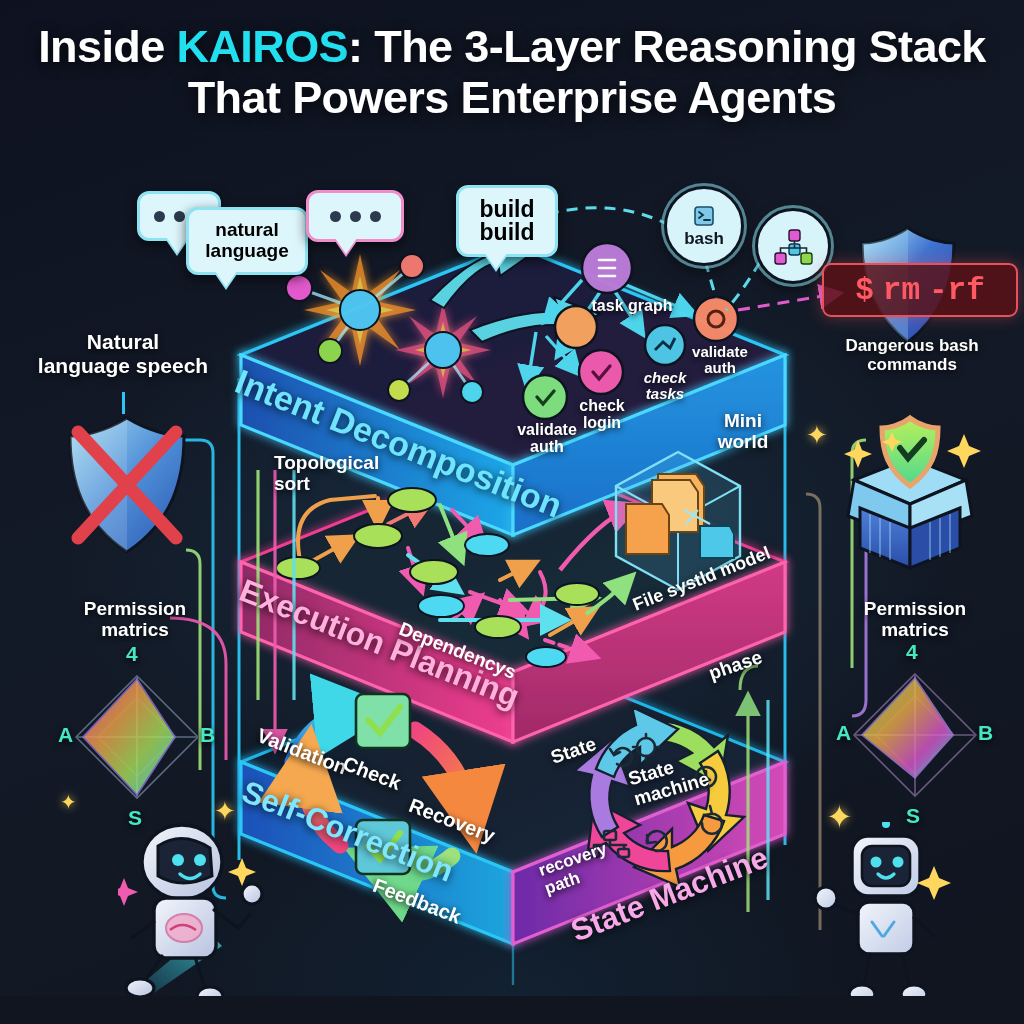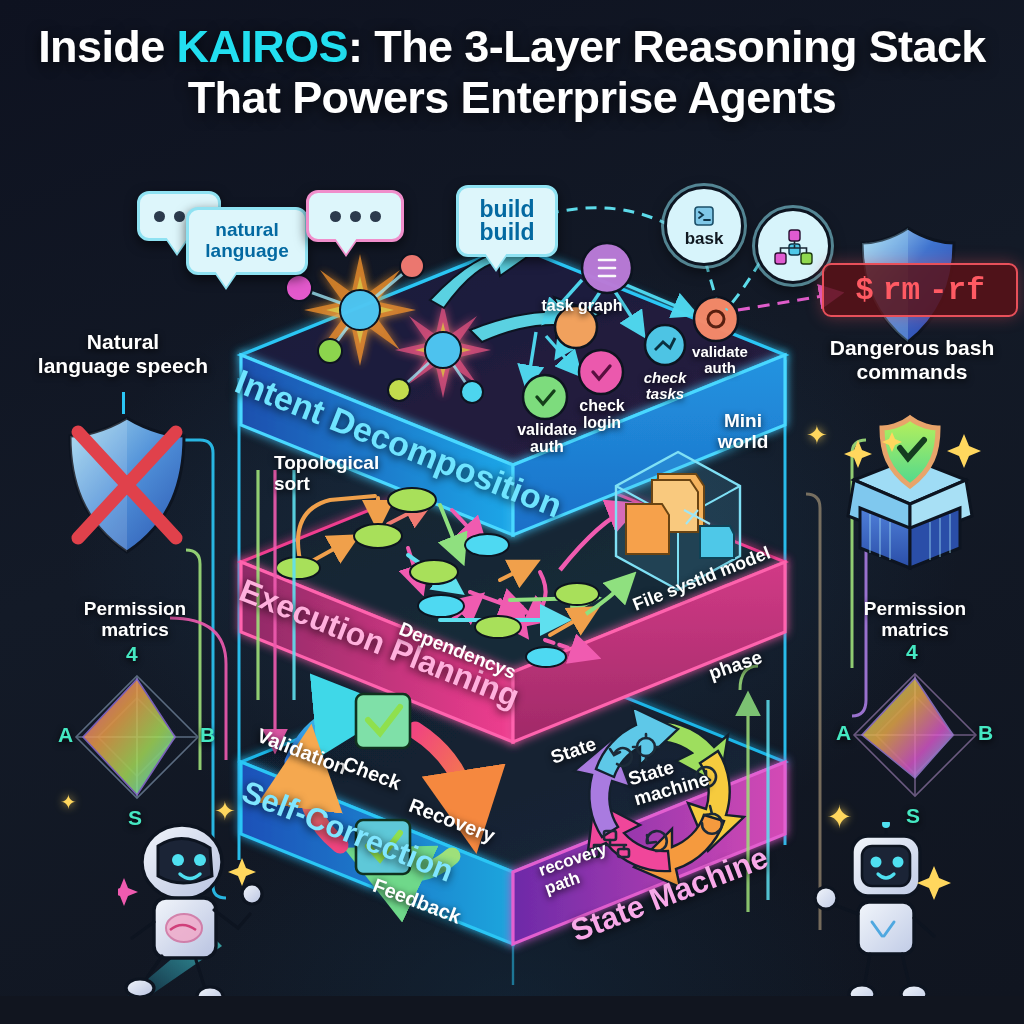--- a/index.html
+++ b/index.html
@@ -28,21 +28,21 @@
   }
   #title .kairos{color:#22dff0;}
 
   
   .white-lbl{color:#fff;font-weight:bold;text-align:center;
     text-shadow:0 2px 7px rgba(0,0,0,.85);line-height:1.12;}
 
   
   .bubble{
     background:#ddf6fb;border:3px solid #8fe2f2;border-radius:12px;
-    color:#0369a1;font-weight:bold;text-align:center;line-height:1.08;
+    color:#000000;font-weight:bold;text-align:center;line-height:1.08;
     box-shadow:0 4px 12px rgba(0,0,0,.6);
     display:flex;align-items:center;justify-content:center;
   }
   .bubble:after{content:"";position:absolute;bottom:-15px;left:26px;
     width:0;height:0;border-left:11px solid transparent;border-right:11px solid transparent;
     border-top:16px solid #ddf6fb;filter:drop-shadow(0 3px 0 #8fe2f2);}
   .bubble.pink{border-color:#f08ecb;}
   .bubble.pink:after{filter:drop-shadow(0 3px 0 #f08ecb);}
   .dots{display:flex;gap:9px;}
   .dots i{width:11px;height:11px;border-radius:50%;background:#2b3a4c;display:block;}
@@ -465,34 +465,34 @@
   <div class="abs bubble nosel" style="left:456px;top:185px;width:96px;height:66px;font-size:23px;flex-direction:column;line-height:1.02;">
     <span>build</span>
     <span>build</span>
   </div>
 
   <div class="abs circ nosel" style="left:664px;top:186px;width:74px;height:74px;">
     <svg width="24" height="24" viewBox="0 0 24 24">
       <rect x="3" y="3" width="18" height="18" rx="3" fill="#7fc8e8" stroke="#1c4f68" stroke-width="1.6"></rect>
       <path d="M7 8 l4 3 l-4 3 M12 16 h6" stroke="#0e3448" stroke-width="1.8" fill="none" stroke-linecap="round"></path>
     </svg>
-    <span class="cap">bask</span>
+    <span class="cap">bash</span>
   </div>
 
   <div class="abs circ nosel" style="left:755px;top:208px;width:70px;height:70px;">
     <svg width="40" height="40" viewBox="0 0 40 40">
       <rect x="16" y="4" width="11" height="11" rx="2.5" fill="#e05bd1" stroke="#2a1030" stroke-width="1.4"></rect>
       <rect x="16" y="18" width="11" height="11" rx="2.5" fill="#4ec8e8" stroke="#0e3448" stroke-width="1.4"></rect>
       <rect x="2" y="27" width="11" height="11" rx="2.5" fill="#e05bd1" stroke="#2a1030" stroke-width="1.4"></rect>
       <rect x="28" y="27" width="11" height="11" rx="2.5" fill="#8fd84e" stroke="#1c3a10" stroke-width="1.4"></rect>
       <path d="M21.5 15 v3 M7.5 27 v-5 h26 v5 M21.5 22 v-3" stroke="#1a2634" stroke-width="1.6" fill="none"></path>
     </svg>
   </div>
 
-  <div class="abs node-lbl nosel" style="left:540px;top:298px;width:84px;font-size:16px;">
+  <div class="abs node-lbl nosel" style="left:590px;top:298px;width:84px;font-size:16px;">
     <span>task graph</span>
   </div>
   <div class="abs node-lbl nosel" style="left:504px;top:422px;width:86px;font-size:16px;">
     <span>validate auth</span>
   </div>
   <div class="abs node-lbl nosel" style="left:558px;top:398px;width:88px;font-size:16px;">
     <span>check login</span>
   </div>
   <div class="abs node-lbl nosel" style="left:624px;top:370px;width:82px;font-size:15px;font-style:italic;">
     <span>check tasks</span>
@@ -591,21 +591,21 @@
     </linearGradient>
       </defs>
     <path d="M58 6 C40 18 22 21 12 21 C12 56 22 92 58 120 C94 92 104 56 104 21 C94 21 76 18 58 6 Z" fill="url(#shR)" stroke="#0d1420" stroke-width="3"></path>
     <path d="M58 6 C40 18 22 21 12 21 C12 56 22 92 58 120 Z" fill="#9fdcf5" opacity=".3"></path>
   </svg>
   <div class="abs" id="cmdbox" style="left:822px;top:263px;width:192px;height:50px;">
     <span>$</span>
     <span>rm</span>
     <span>-rf</span>
   </div>
-  <div class="abs white-lbl nosel" style="left:800px;top:336px;width:224px;font-size:21px;">
+  <div class="abs white-lbl nosel" style="left:800px;top:336px;width:224px;font-size:17px;">
     <span>Dangerous bash</span><br>
     <span>commands</span>
   </div>
 
   <svg class="abs" style="left:818px;top:408px;" width="186" height="168">
     <defs>
       <linearGradient id="beam" x1="0" y1="1" x2="0" y2="0">
         <stop offset="0" stop-color="#9ee07a" stop-opacity=".95"></stop>
           <stop offset="1" stop-color="#d8f55e" stop-opacity=".15"></stop>
       </linearGradient>

